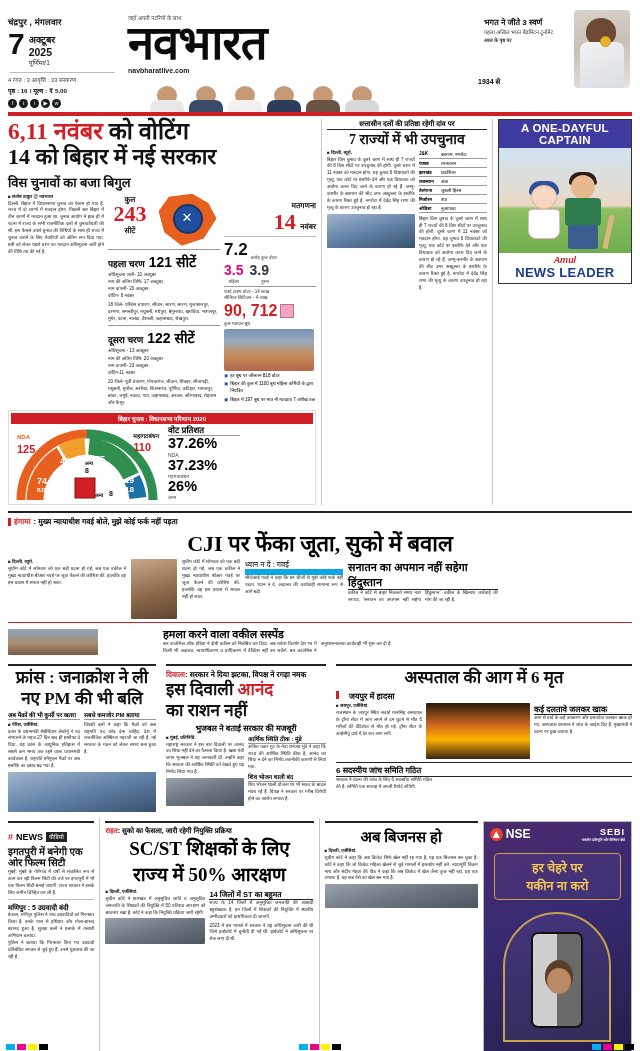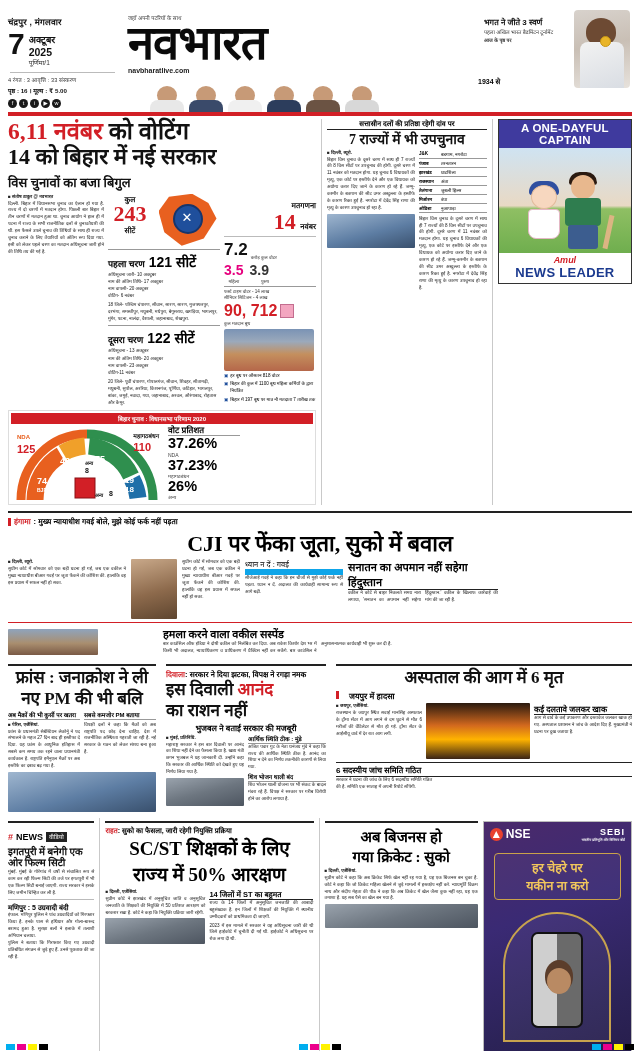--- a/index.html
+++ b/index.html
@@ -653,21 +653,20 @@
           <div class="body-txt" style="margin-top:2px">2023 में इस मामले में सरकार ने यह अधिसूचना जारी की थी जिसे हाईकोर्ट में चुनौती दी गई थी. हाईकोर्ट ने अधिसूचना पर रोक लगा दी थी.</div>
         </div>
       </div>
     </div>
 
     <div class="vdiv"></div>
 
     <div class="col" style="width:156px">
       <div class="hr-d"></div>
       <div style="font-size:15px;font-weight:bold;text-align:center;font-family:'Liberation Serif',serif">अब बिजनस हो</div>
-      <div style="font-size:15px;font-weight:bold;text-align:center;font-family:'Liberation Serif',serif">गया क्रिकेट : सुको</div>
       <div class="body-txt" style="font-weight:bold;margin-top:2px">■ दिल्ली, एजेंसियां.</div>
       <div class="body-txt">सुप्रीम कोर्ट ने कहा कि अब क्रिकेट सिर्फ खेल नहीं रह गया है, यह एक बिजनस बन चुका है. कोर्ट ने कहा कि जो क्रिकेट महिला खेलने से जुड़े मामलों में हस्तक्षेप नहीं करे. न्यायमूर्ति विक्रम नाथ और संदीप मेहता की पीठ ने कहा कि अब क्रिकेट में खेल जैसा कुछ नहीं रहा, यह एक तमाशा है. यह सब पैसे का खेल बन गया है.</div>
       <div style="height:24px;margin-top:2px" class="photo"></div>
     </div>
 
     <div class="col" style="width:152px">
       <div class="nse">
         <div class="nse-hd">
           <div class="nse-logo">
             <span class="nse-mark"></span>

